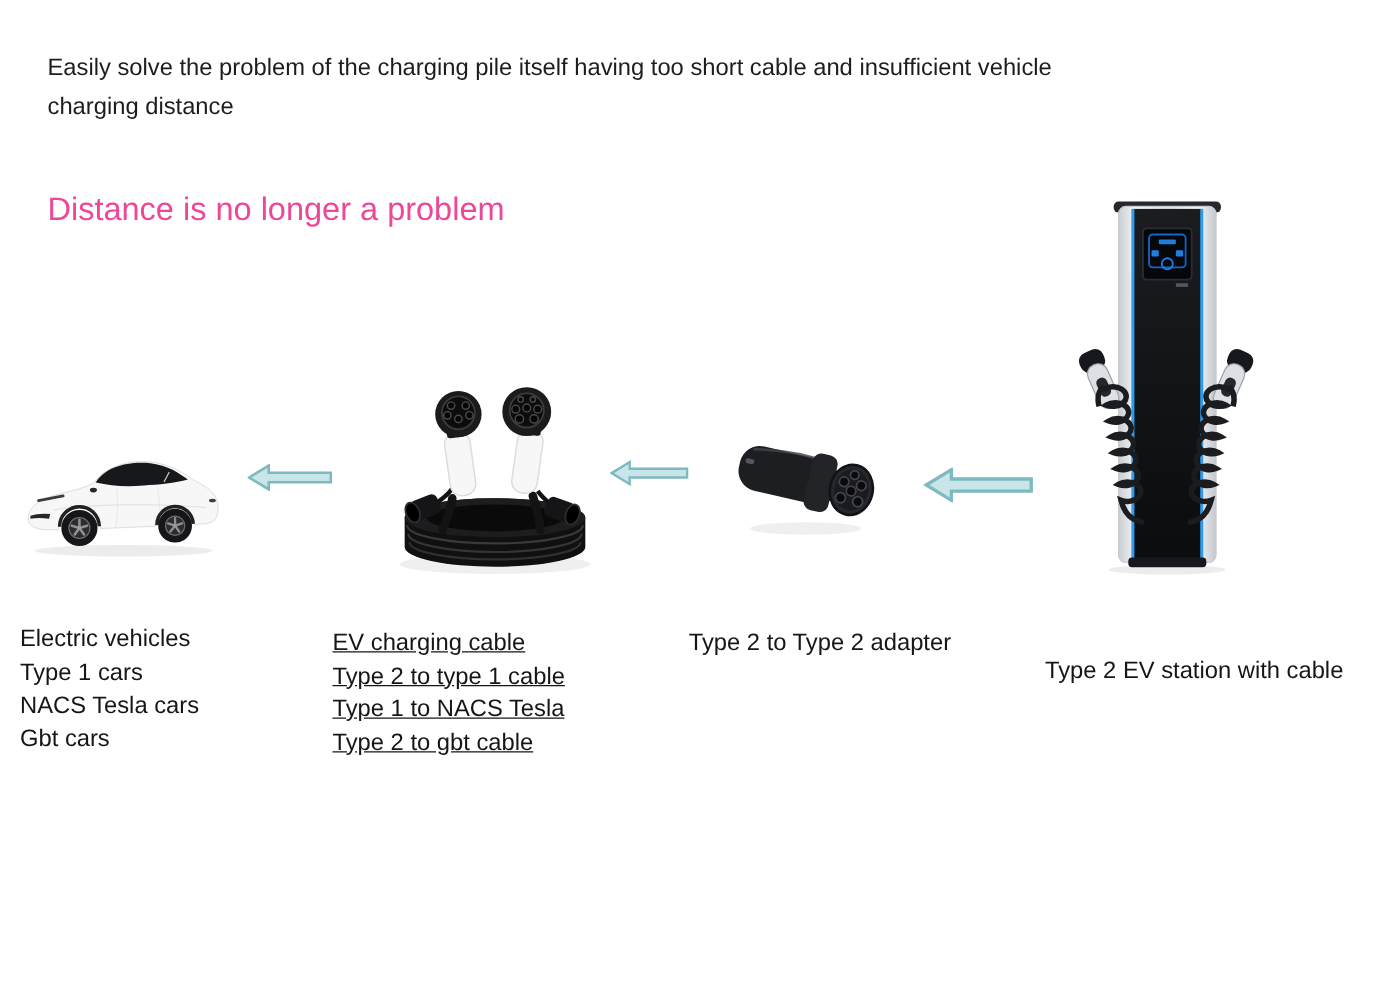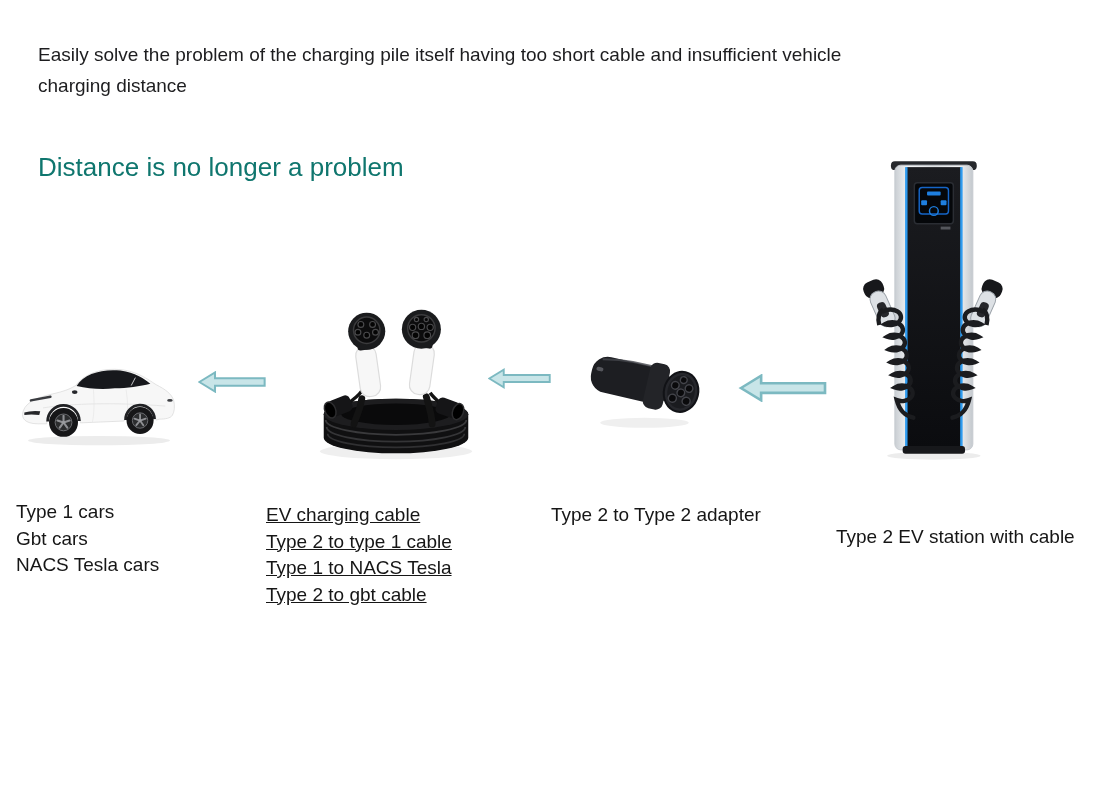--- a/index.html
+++ b/index.html
@@ -6,21 +6,21 @@
   .canvas{
     position:relative;width:1116px;height:789px;background:#ffffff;
     font-family:"Liberation Sans", sans-serif;overflow:hidden;color:#1a1a1a;
   }
   .intro{
     position:absolute;left:38px;top:39px;width:878px;margin:0;
     font-size:19px;line-height:31px;color:#1d1d1f;font-weight:400;
   }
   .headline{
     position:absolute;left:38px;top:150px;margin:0;
-    font-size:26px;line-height:34px;font-weight:400;color:#0f766e;
+    font-size:26px;line-height:34px;font-weight:400;color:#ec4899;
   }
   .illus,.arrow{position:absolute;}
   .illus svg,.arrow svg{display:block;width:100%;height:100%;}
   .car{left:15px;top:350px;width:168px;height:100px;}
   .cable{left:313px;top:302px;width:166px;height:163px;}
   .adapter{left:584px;top:344px;width:126px;height:86px;}
   .station{left:850px;top:157px;width:156px;height:303px;}
   .arrow1{left:198px;top:371px;width:68px;height:22px;}
   .arrow2{left:488px;top:368px;width:63px;height:21px;}
   .arrow3{left:736px;top:374px;width:94px;height:28px;}
@@ -225,23 +225,24 @@
           <rect x="-5" y="10" width="9" height="16" rx="4" fill="#26272b"></rect>
         </g>
         <path d="M140 172 C142 164 140 158 136 156" stroke="#1b1c1f" stroke-width="4.5" fill="none"></path>
         <path d="M136 158 a11 8 0 1 0 -2 13 a11 8 0 1 0 -2 13 a11 8 0 1 0 -2 13 a11 8 0 1 0 -2 13 a11 8 0 1 0 -2 13 a11 8 0 1 0 -2 13 a11 8 0 1 0 -2 13 c-3 12 -9 16 -17 18" stroke="#1b1c1f" stroke-width="4.5" fill="none" stroke-linecap="round"></path>
       </g>
       <rect x="54" y="296" width="64" height="8" rx="3" fill="#17181b"></rect>
     </svg>
   </div>
 
   <div class="label label-vehicles">
+    <div>Electric vehicles</div>
     <div>Type 1 cars</div>
+    <div>NACS Tesla cars</div>
     <div>Gbt cars</div>
-    <div>NACS Tesla cars</div>
   </div>
 
   <div class="label label-cable">
     <div>EV charging cable</div>
     <div>Type 2 to type 1 cable</div>
     <div>Type 1 to NACS Tesla</div>
     <div>Type 2 to gbt cable</div>
   </div>
 
   <div class="label label-adapter">

